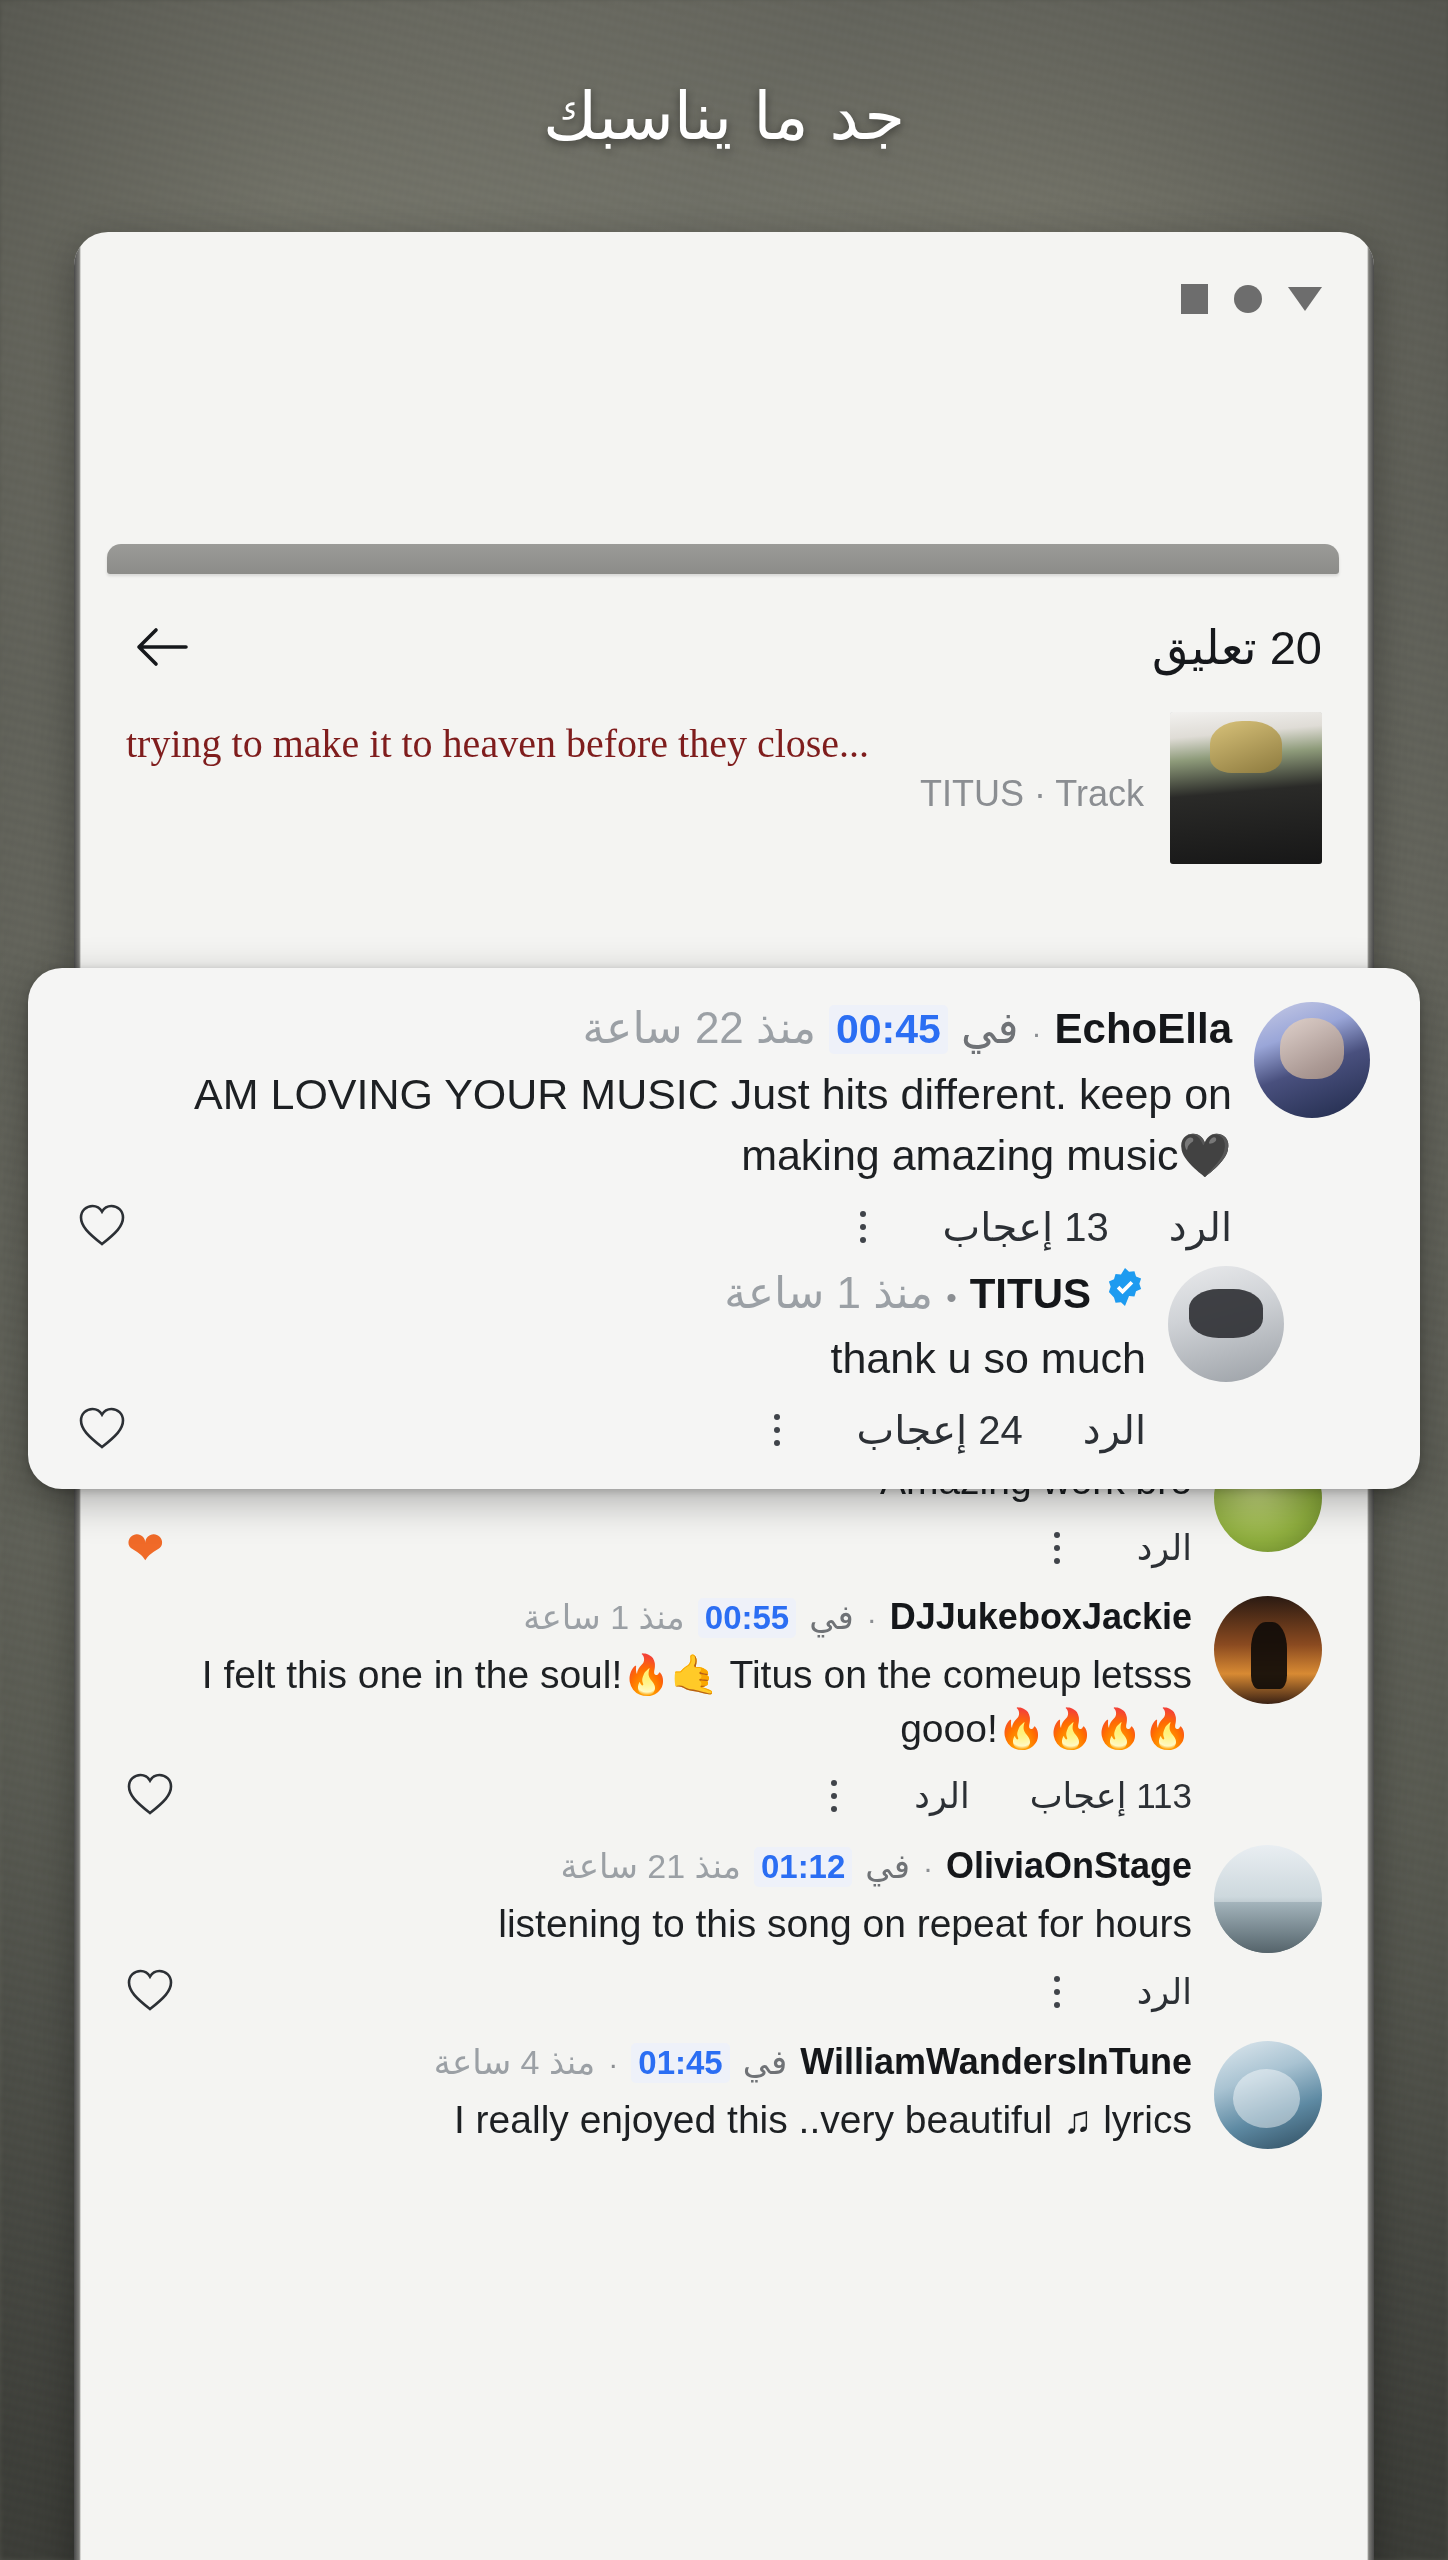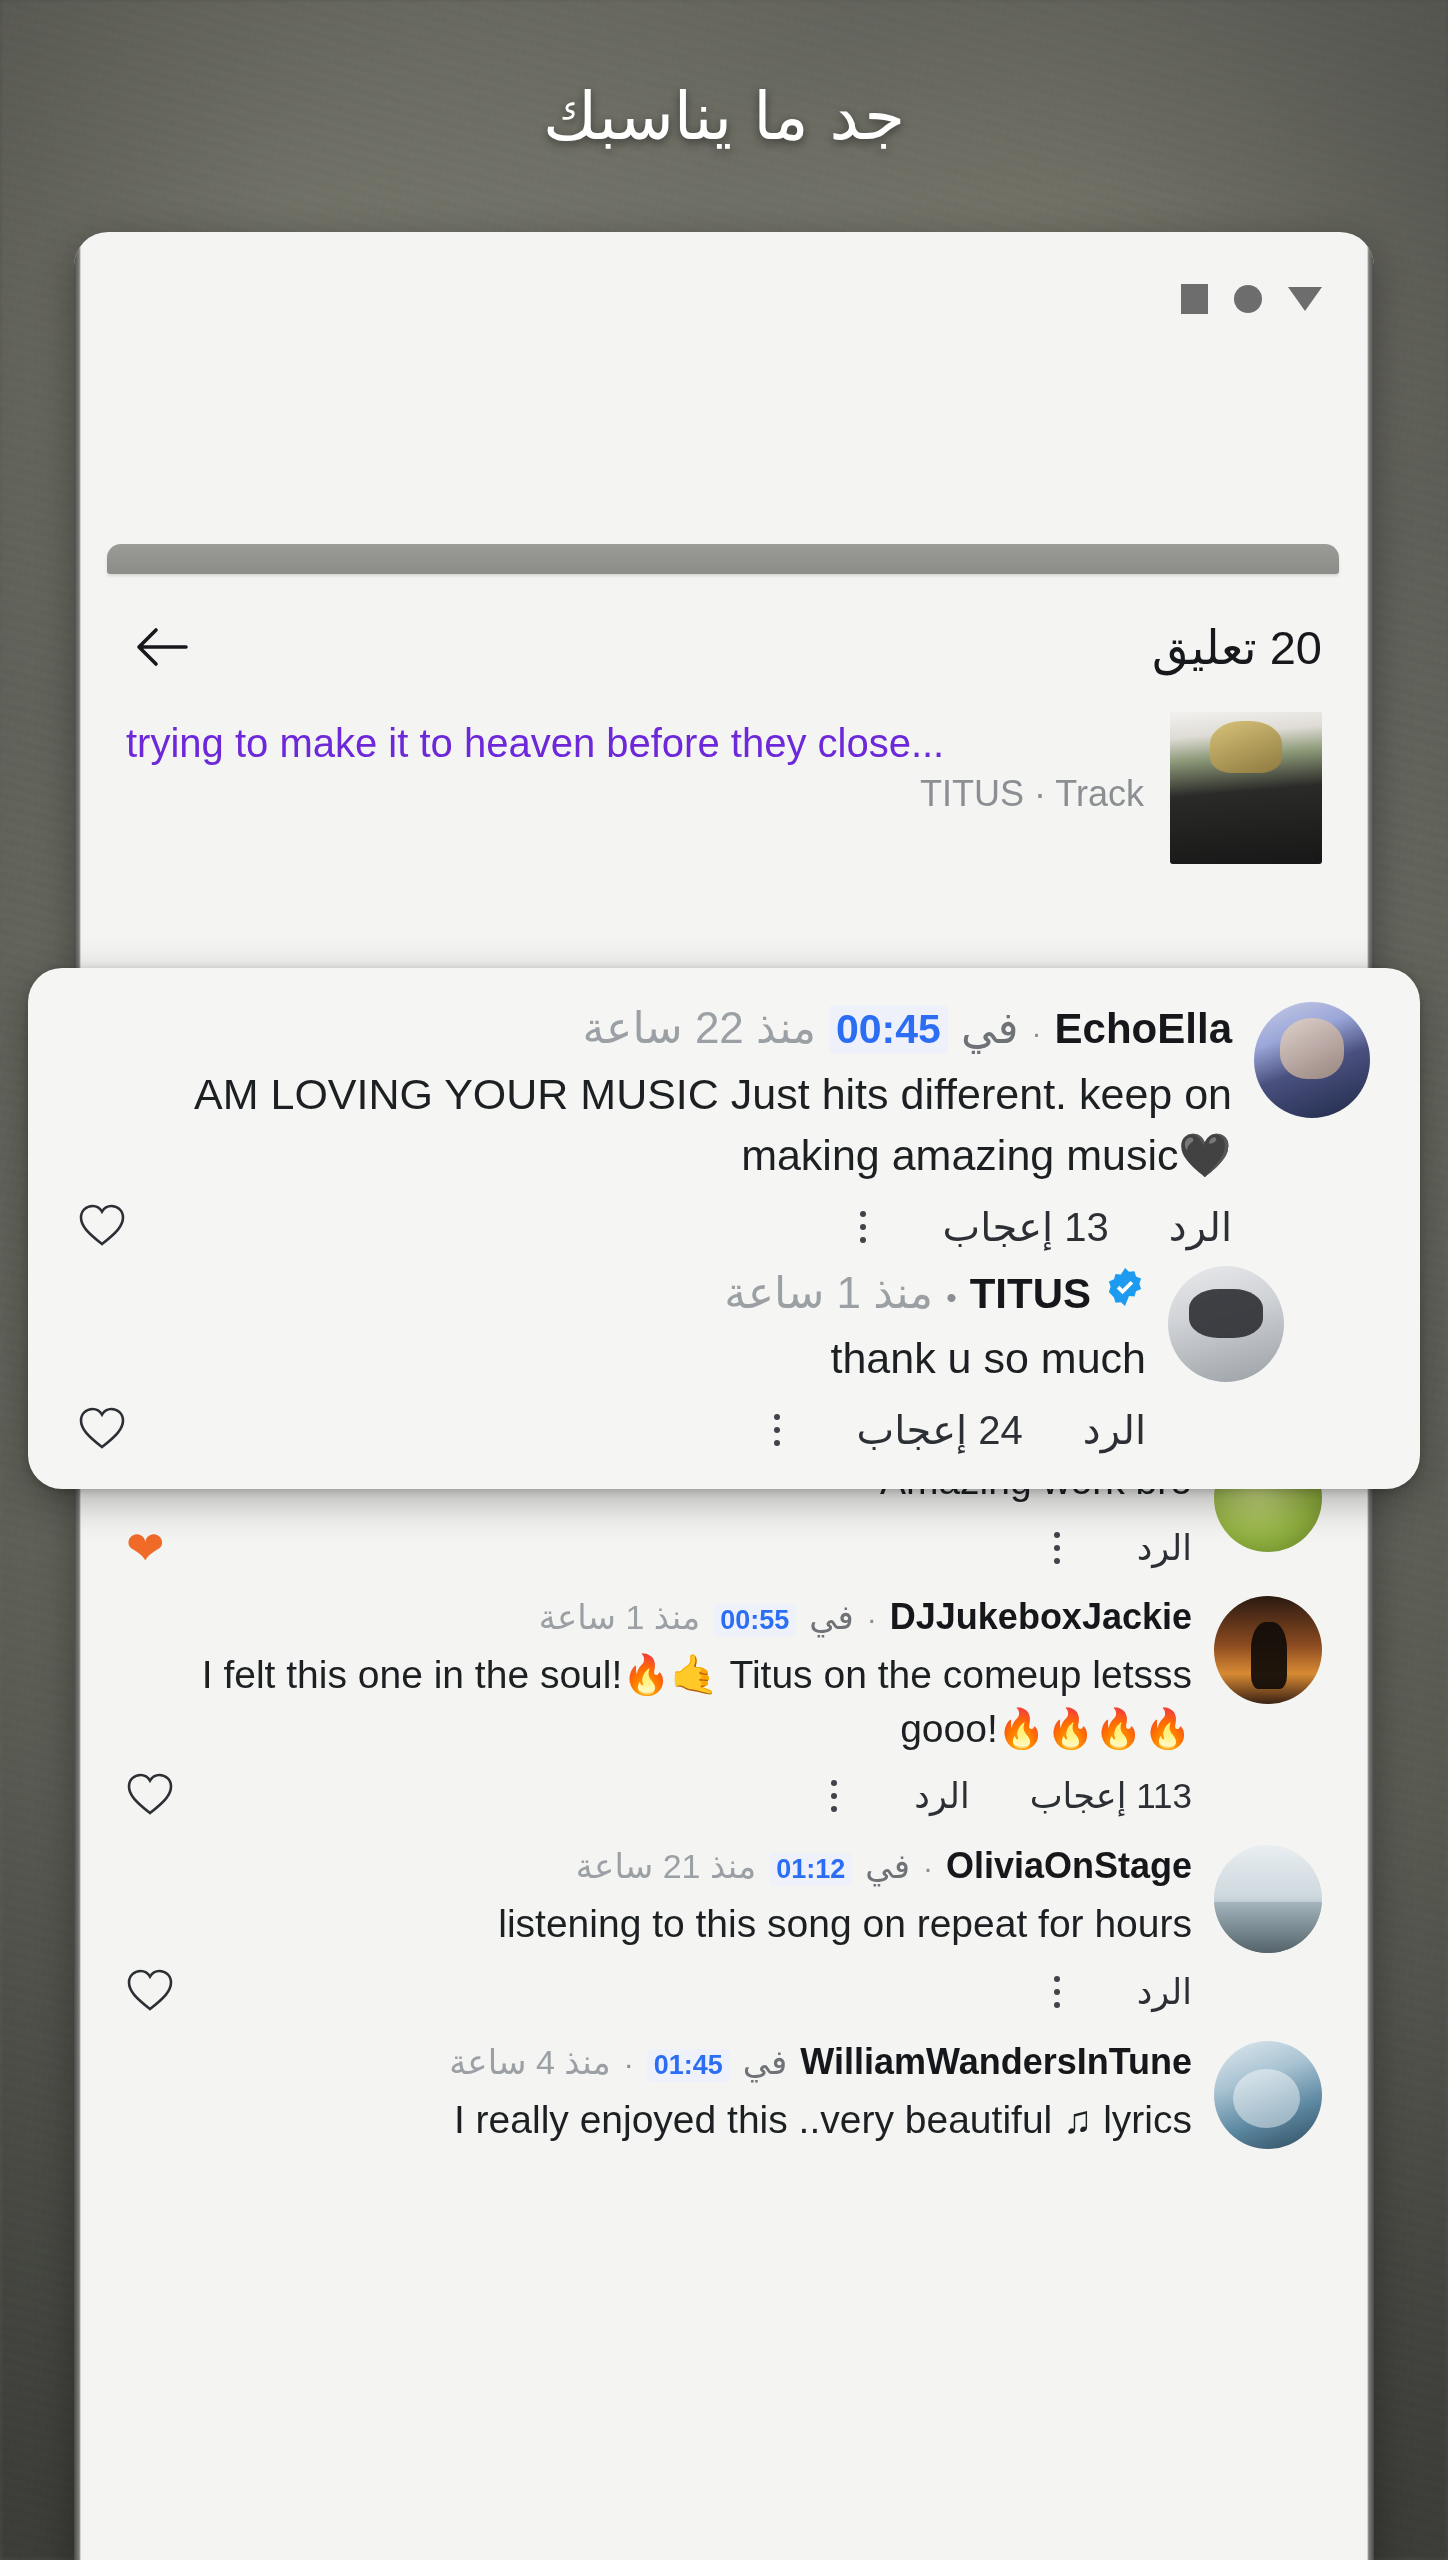--- a/index.html
+++ b/index.html
@@ -104,33 +104,33 @@
   #track{
     position:absolute; left:0; top:462px; width:100%;
     padding:18px 52px 22px 52px;
     display:flex; direction:rtl; align-items:flex-start; gap:26px;
   }
   #track-art{
     width:152px;height:152px;flex:0 0 152px;border-radius:3px;overflow:hidden;
     background:#cfd2d4;position:relative;
   }
   #track-meta{ flex:1; text-align:left; direction:ltr; padding-top:6px; }
-  #track-title{ font-size:40px; color:#6d28d9;  line-height:1.28; }
+  #track-title{ font-size:40px; color:#7f1d1d;  line-height:1.28;font-family:Liberation Serif, serif; }
   #track-sub{ font-size:36px; color:#8b8e92; margin-top:4px; text-align:right; }
 
   
   #list{ position:absolute; left:0; top:636px; width:100%; }
   .cmt{ padding:16px 52px 8px 52px; direction:rtl; display:flex; gap:22px; align-items:flex-start; }
   .av{ width:108px;height:108px;flex:0 0 108px;border-radius:50%;overflow:hidden;background:#d6d8da;position:relative; }
   .cbody{ flex:1; min-width:0; }
   .cline{ display:flex; direction:rtl; align-items:baseline; gap:13px; justify-content:flex-start; font-size:35px; }
   .uname{ font-weight:700; color:#15171a; font-size:36px; }
   .dotsep{ color:#8b8e92; font-size:30px; }
   .inword{ color:#6f7276; font-size:34px; }
-  .ts-chip{ color:#2b6ef3; font-weight:700; font-size:27px; background:#eef1f9; padding:1px 7px; border-radius:5px; }
+  .ts-chip{ color:#2b6ef3; font-weight:700; font-size:33px; background:#eef1f9; padding:1px 7px; border-radius:5px; }
   .ago{ color:#9ba0a5; font-size:34px; }
   .ctext{ font-size:39px; color:#1d2023; line-height:1.38; margin-top:10px; direction:ltr; text-align:right; }
   .actions{ display:flex; direction:rtl; align-items:center; margin-top:16px; }
   .act{ font-size:35px; color:#2c3035; margin-left:60px; }
   .kebab{ width:40px;height:48px; display:flex;flex-direction:column;align-items:center;justify-content:center;gap:7px; margin-left:auto; }
   .kebab i{ width:6px;height:6px;border-radius:50%;background:#40444a;display:block; }
   .heart{ margin-right:0; }
   .heart svg{ width:48px;height:46px; }
   .spacer{ flex:1; }
 

